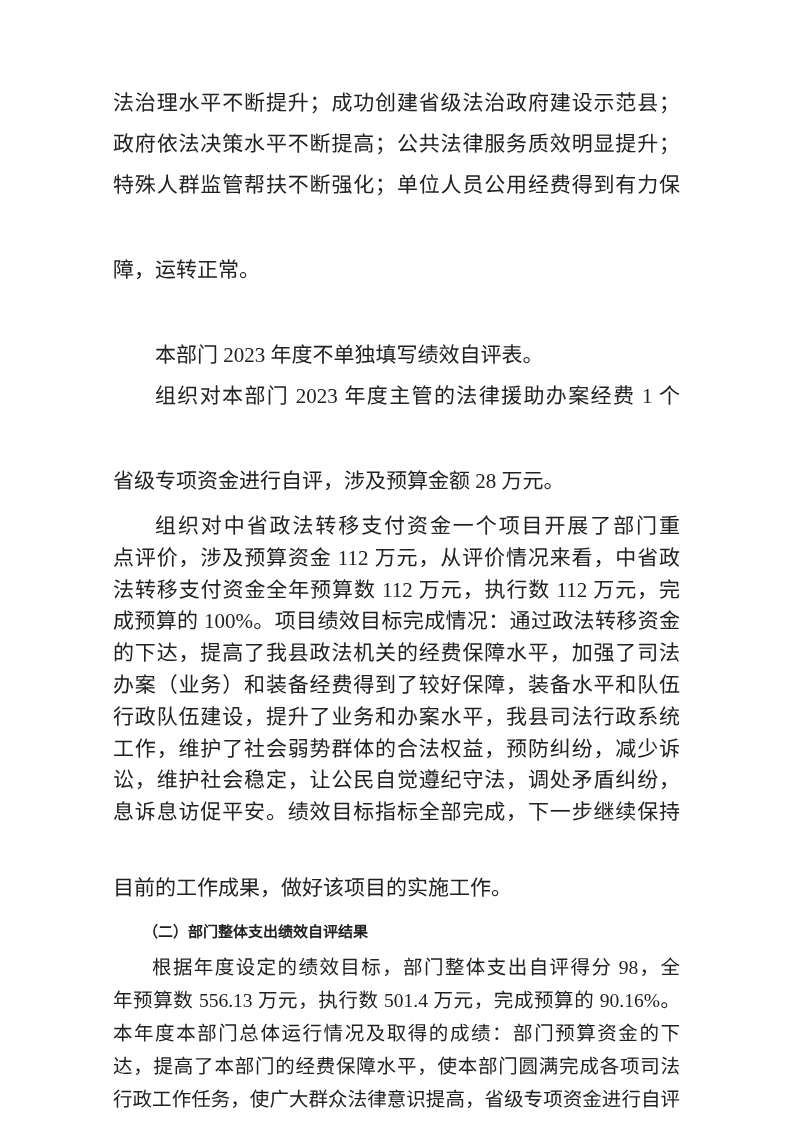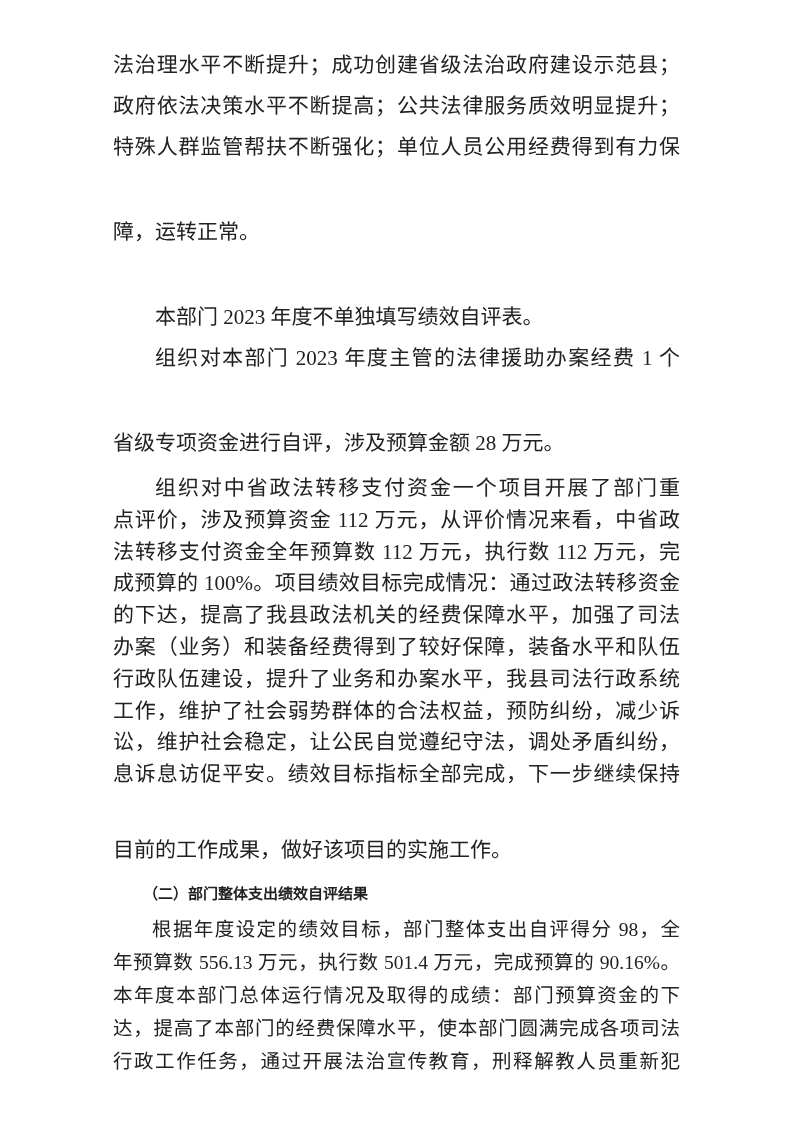--- a/index.html
+++ b/index.html
@@ -9,21 +9,21 @@
   }
   body {
     width: 793px;
     height: 1122px;
     overflow: hidden;
   }
   .page {
     box-sizing: border-box;
     width: 793px;
     height: 1122px;
-    padding: 45px 113px 0 113px;
+    padding: 83px 113px 0 113px;
     background: #ffffff;
     color: #212121;
     font-family: "Liberation Serif", "DejaVu Serif", serif;
   }
   .line {
     text-align: justify;
     text-align-last: justify;
   }
   .line.end {
     text-align-last: left;
@@ -90,16 +90,16 @@
     <div class="line end">目前的工作成果，做好该项目的实施工作。</div>
   </div>
 
   <div class="sec-heading">（二）部门整体支出绩效自评结果</div>
 
   <div class="blk-c">
     <div class="line indent">根据年度设定的绩效目标，部门整体支出自评得分 98，全</div>
     <div class="line">年预算数 556.13 万元，执行数 501.4 万元，完成预算的 90.16%。</div>
     <div class="line">本年度本部门总体运行情况及取得的成绩：部门预算资金的下</div>
     <div class="line">达，提高了本部门的经费保障水平，使本部门圆满完成各项司法</div>
-    <div class="line">行政工作任务，通过开展法治宣传教育，刑释解教人员重新犯</div>
+    <div class="line">行政工作任务，使广大群众法律意识提高，省级专项资金进行自评</div>
   </div>
 
 </div>
 
 </body></html>

